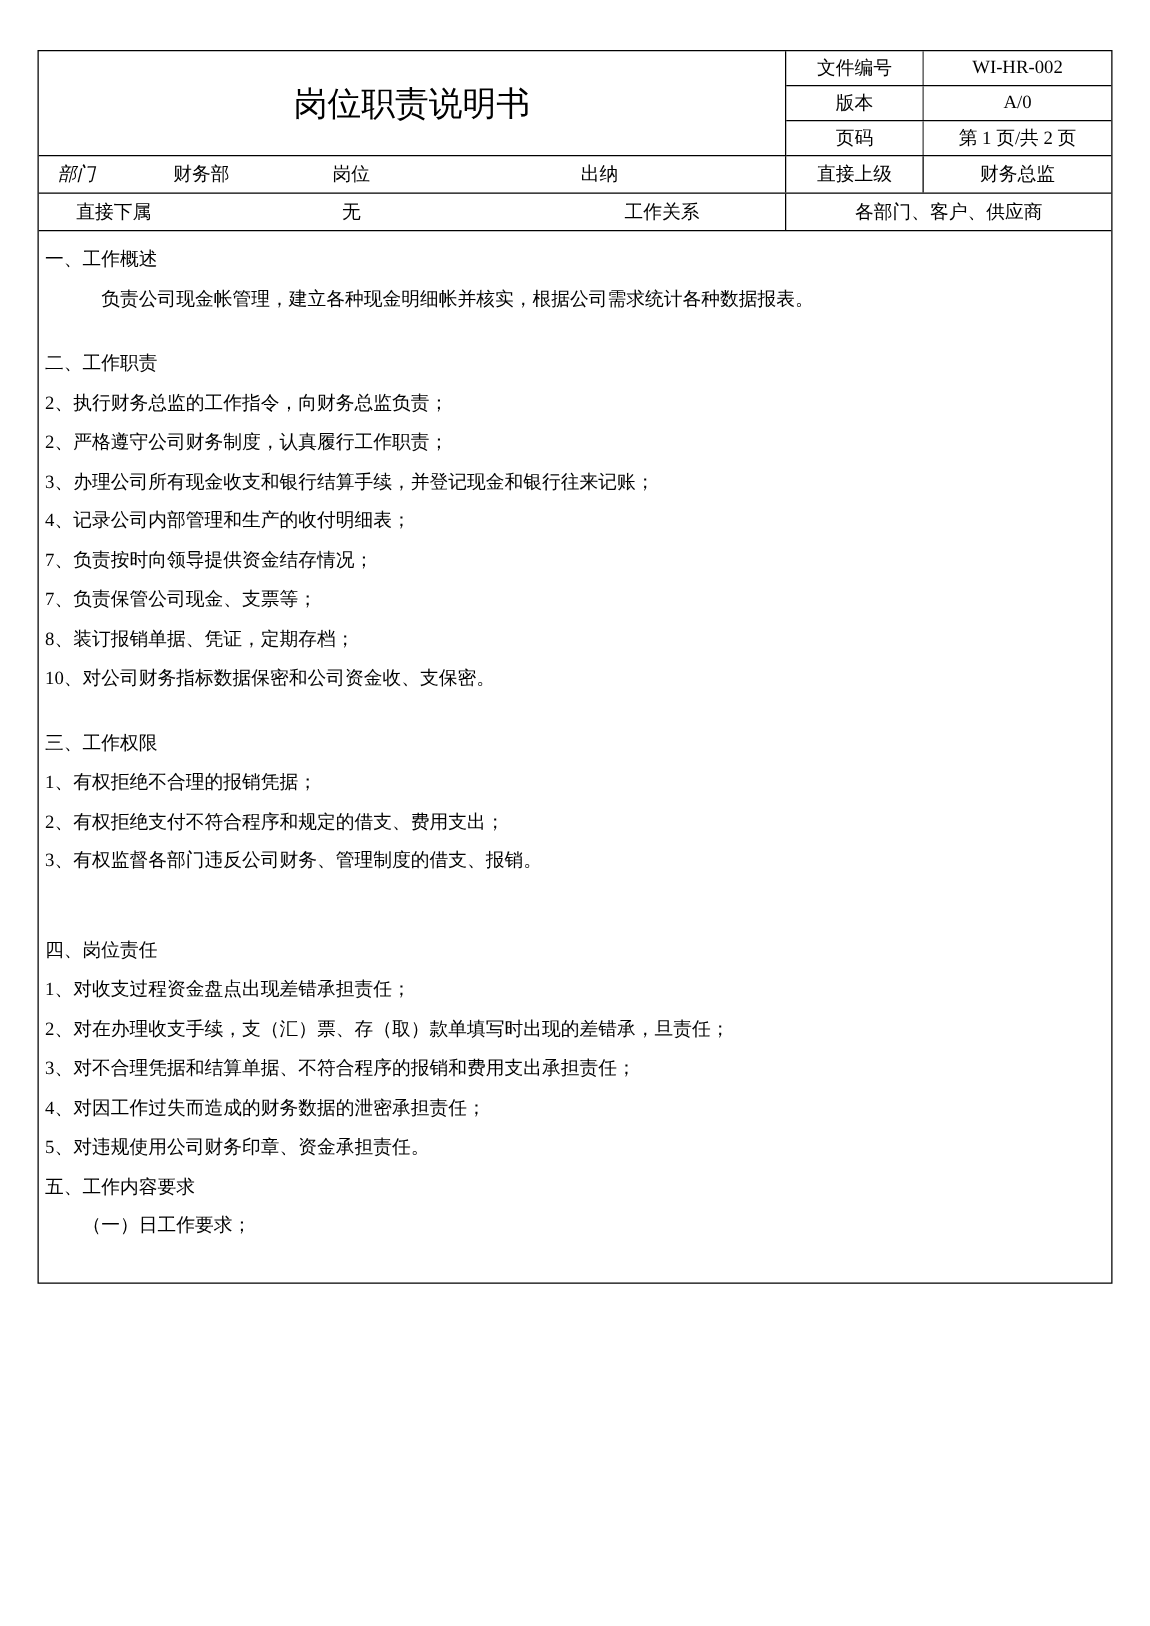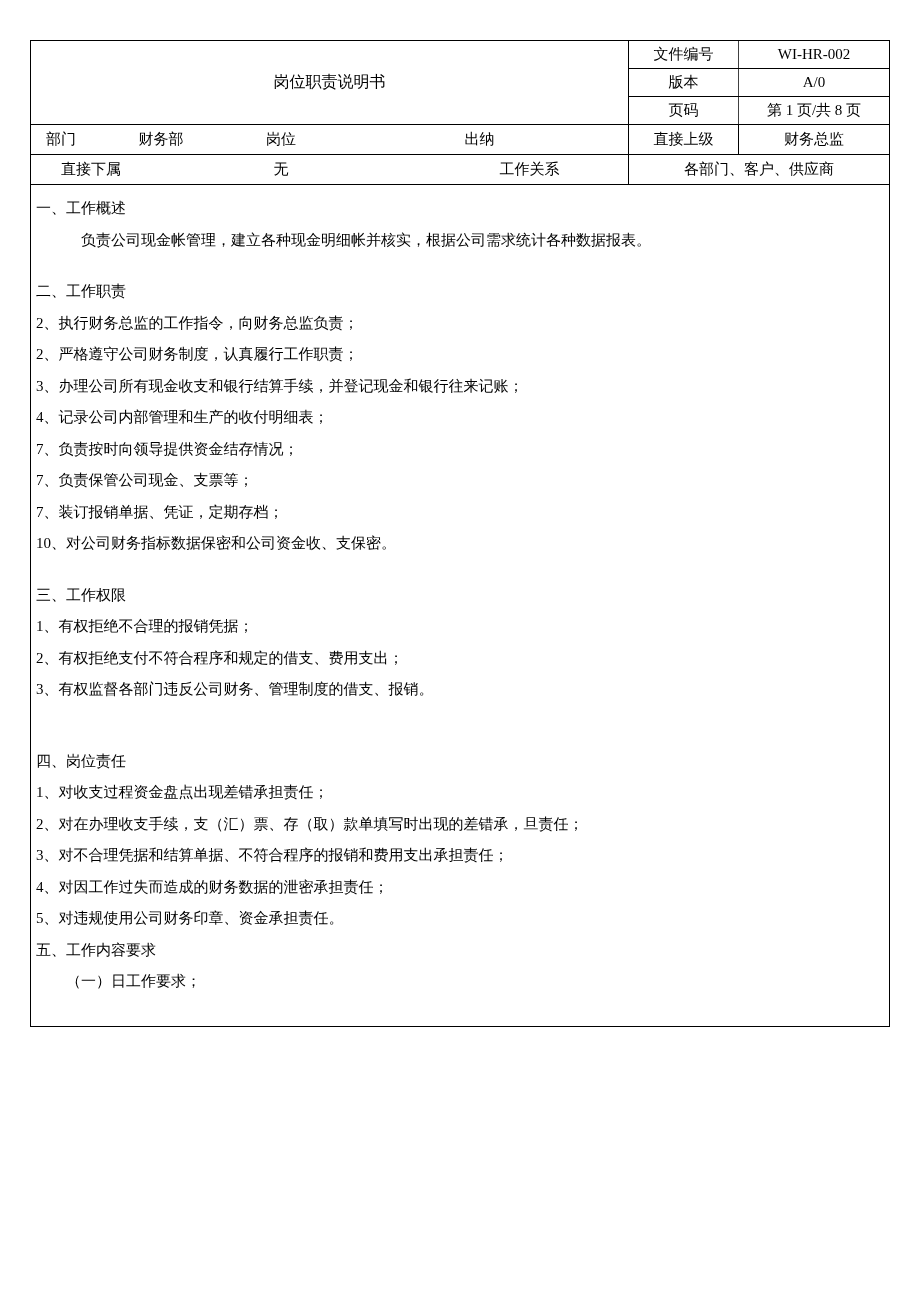--- a/index.html
+++ b/index.html
@@ -15,21 +15,21 @@
       border: 1px solid #000;
     }
     .header-section {
       display: flex;
     }
     .title-cell {
       flex: 1;
       display: flex;
       align-items: center;
       justify-content: center;
-      font-size: 16px;
+      font-size: 27px;
       border-right: 1px solid #000;
       border-bottom: 1px solid #000;
     }
     .meta-block {
       display: flex;
       flex-direction: column;
       width: 260px;
     }
     .meta-row {
       display: flex;
@@ -90,27 +90,27 @@
       <div class="meta-row">
         <div class="meta-label">文件编号</div>
         <div class="meta-value">WI-HR-002</div>
       </div>
       <div class="meta-row">
         <div class="meta-label">版本</div>
         <div class="meta-value">A/0</div>
       </div>
       <div class="meta-row">
         <div class="meta-label">页码</div>
-        <div class="meta-value">第 1 页/共 8 页</div>
+        <div class="meta-value">第 1 页/共 2 页</div>
       </div>
     </div>
   </div>
 
   <div class="info-row">
-    <div class="cell" style="width:60px; justify-content:center;">部门</div>
+    <div class="cell" style="width:60px; justify-content:center;font-style:italic;">部门</div>
     <div class="cell" style="width:140px;">财务部</div>
     <div class="cell" style="width:100px;">岗位</div>
     <div class="cell cell-br" style="flex:1;">出纳</div>
     <div class="cell cell-br" style="width:110px;">直接上级</div>
     <div class="cell" style="width:150px;">财务总监</div>
   </div>
 
   <div class="info-row2">
     <div class="cell" style="width:100px; padding-left:20px;">直接下属</div>
     <div class="cell" style="width:300px;">无</div>
@@ -125,21 +125,21 @@
 
     <div class="spacer"></div>
 
     <div class="section-title">二、工作职责</div>
     <div class="list-item">2、执行财务总监的工作指令，向财务总监负责；</div>
     <div class="list-item">2、严格遵守公司财务制度，认真履行工作职责；</div>
     <div class="list-item">3、办理公司所有现金收支和银行结算手续，并登记现金和银行往来记账；</div>
     <div class="list-item">4、记录公司内部管理和生产的收付明细表；</div>
     <div class="list-item">7、负责按时向领导提供资金结存情况；</div>
     <div class="list-item">7、负责保管公司现金、支票等；</div>
-    <div class="list-item">7、装订报销单据、凭证，定期存档；</div>
+    <div class="list-item">8、装订报销单据、凭证，定期存档；</div>
     <div class="list-item">10、对公司财务指标数据保密和公司资金收、支保密。</div>
 
     <div class="spacer"></div>
 
     <div class="section-title">三、工作权限</div>
     <div class="list-item">1、有权拒绝不合理的报销凭据；</div>
     <div class="list-item">2、有权拒绝支付不符合程序和规定的借支、费用支出；</div>
     <div class="list-item">3、有权监督各部门违反公司财务、管理制度的借支、报销。</div>
 
     <div class="spacer"></div>

